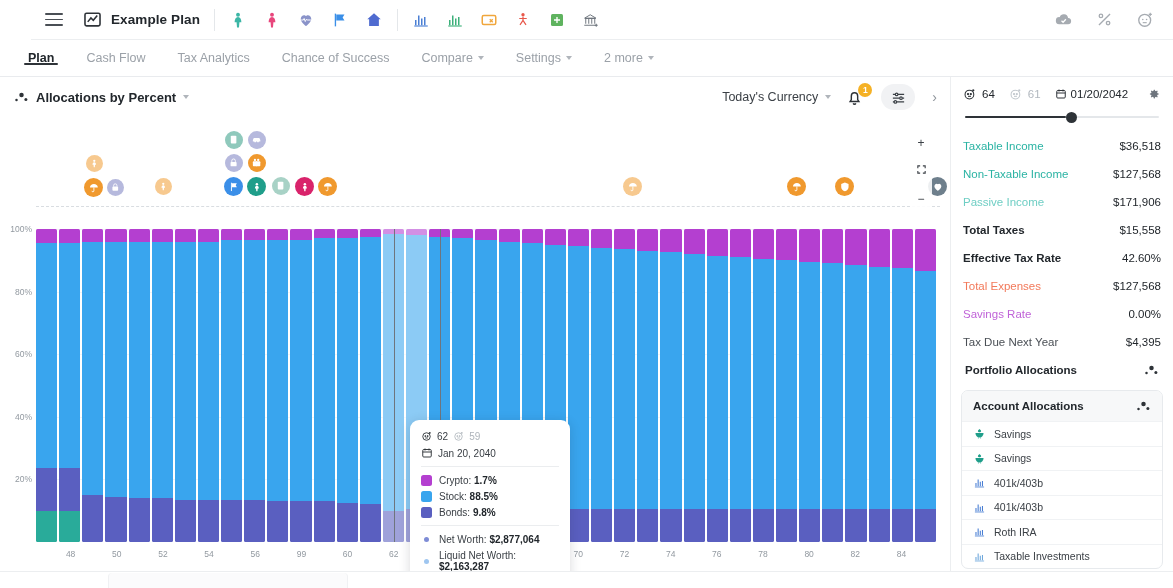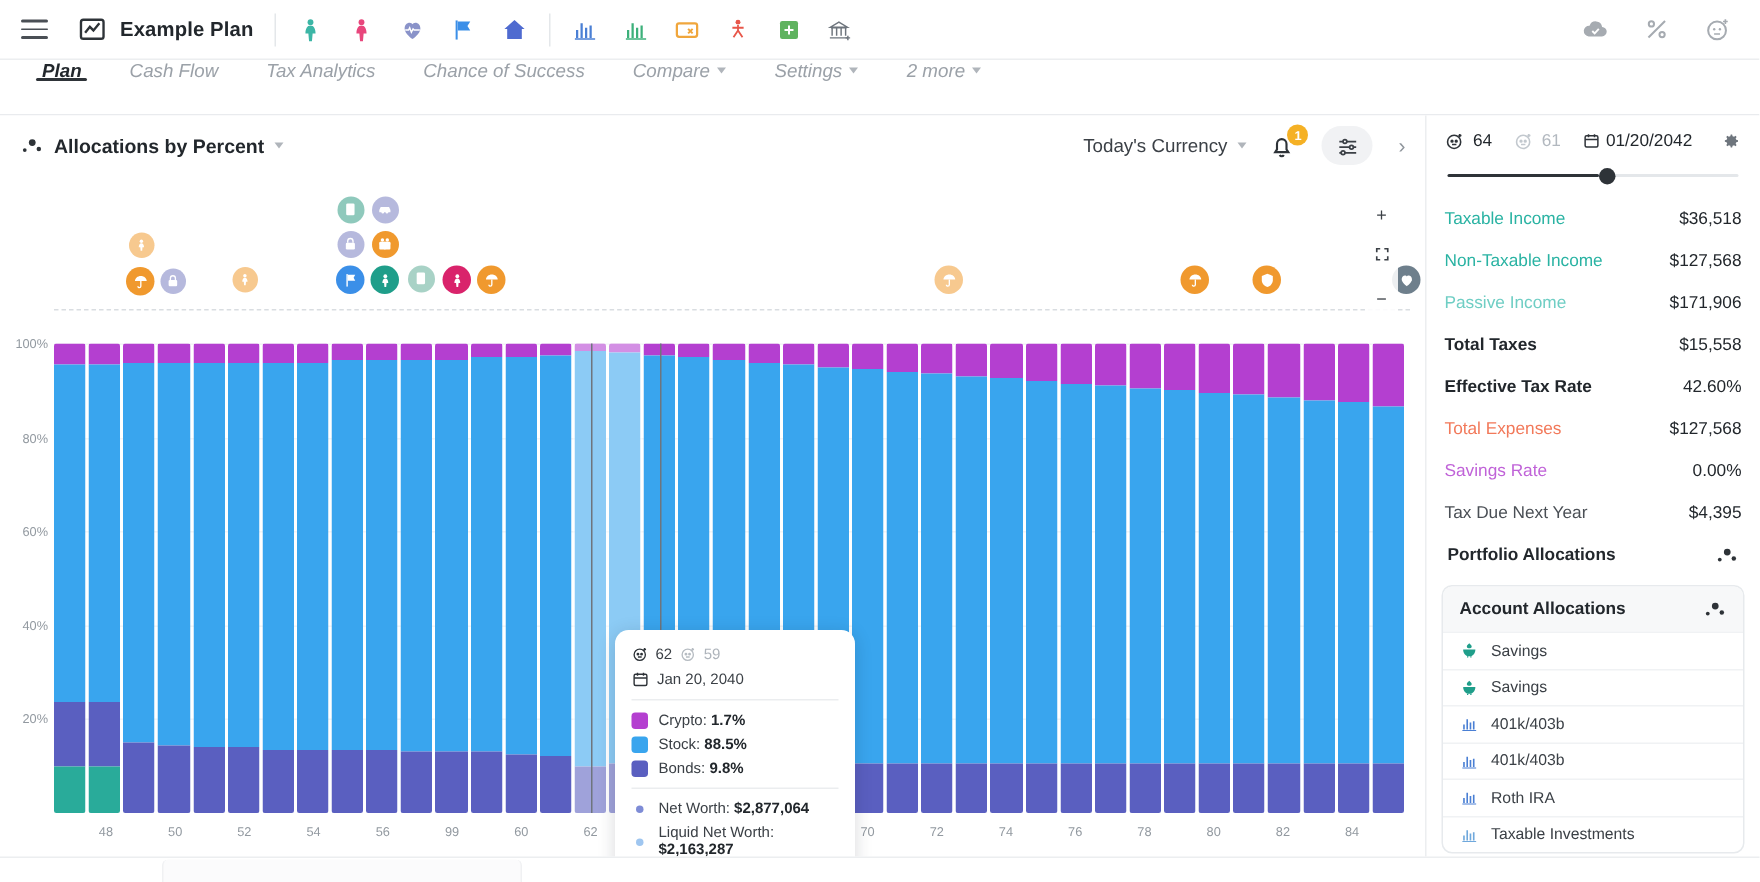--- a/index.html
+++ b/index.html
@@ -8,36 +8,37 @@
     font-family: "Liberation Sans", sans-serif;
     background: #ffffff; overflow: hidden;
     -webkit-font-smoothing: antialiased;
   }
 
   
   .topbar {
     height: 40px; display: flex; align-items: center;
     border-bottom: 1px solid #eceef0; background: #fff;
     position: relative;
+    margin-left: 31px;
   }
   .hamburger { width: 18px; height: 13px; margin-left: 14px; display: flex;
     flex-direction: column; justify-content: space-between; cursor: pointer; }
   .hamburger span { display: block; height: 1.8px; background: #4a4f55; border-radius: 1px; }
   .brand { display: flex; align-items: center; gap: 9px; margin-left: 20px; }
   .brand-icon { width: 19px; height: 19px; color: #2e3338; }
   .brand-title { font-size: 13.5px; font-weight: bold; color: #22272c; letter-spacing: .1px; }
   .tb-div { width: 1px; height: 22px; background: #e4e7ea; margin: 0 14px; }
   .tb-icons { display: flex; align-items: center; gap: 16px; }
   .tb-ico { width: 18px; height: 18px; display: block; cursor: pointer; }
   .tb-right { position: absolute; right: 18px; display: flex; align-items: center; gap: 22px; }
   .tb-right svg { width: 19px; height: 19px; color: #a6abb1; cursor: pointer; }
 
   
-  .tabs { height: 37px; display: flex; align-items: flex-start;
-    border-bottom: 1px solid #e9ebee; background: #fff; padding-left: 12px; font-style: italic; }
+  .tabs { height: 37px; display: flex; align-items: center;
+    border-bottom: 1px solid #e9ebee; background: #fff; padding-left: 12px; }
   .tab { display: flex; align-items: center; gap: 5px; padding: 0 16px;
     font-size: 12.5px; color: #9ba1a8; cursor: pointer; position: relative; }
   .tab.active { color: #22272c; font-weight: bold; }
   .tab.active::after { content: ""; position: absolute; left: 12px; right: 12px;
     bottom: 0; height: 2.5px; background: #2e3338; border-radius: 2px; }
   .caret { width: 0; height: 0; border-left: 3.5px solid transparent;
     border-right: 3.5px solid transparent; border-top: 4px solid #b0b5bb; }
 
   
   .body { display: flex; height: 511px; }

